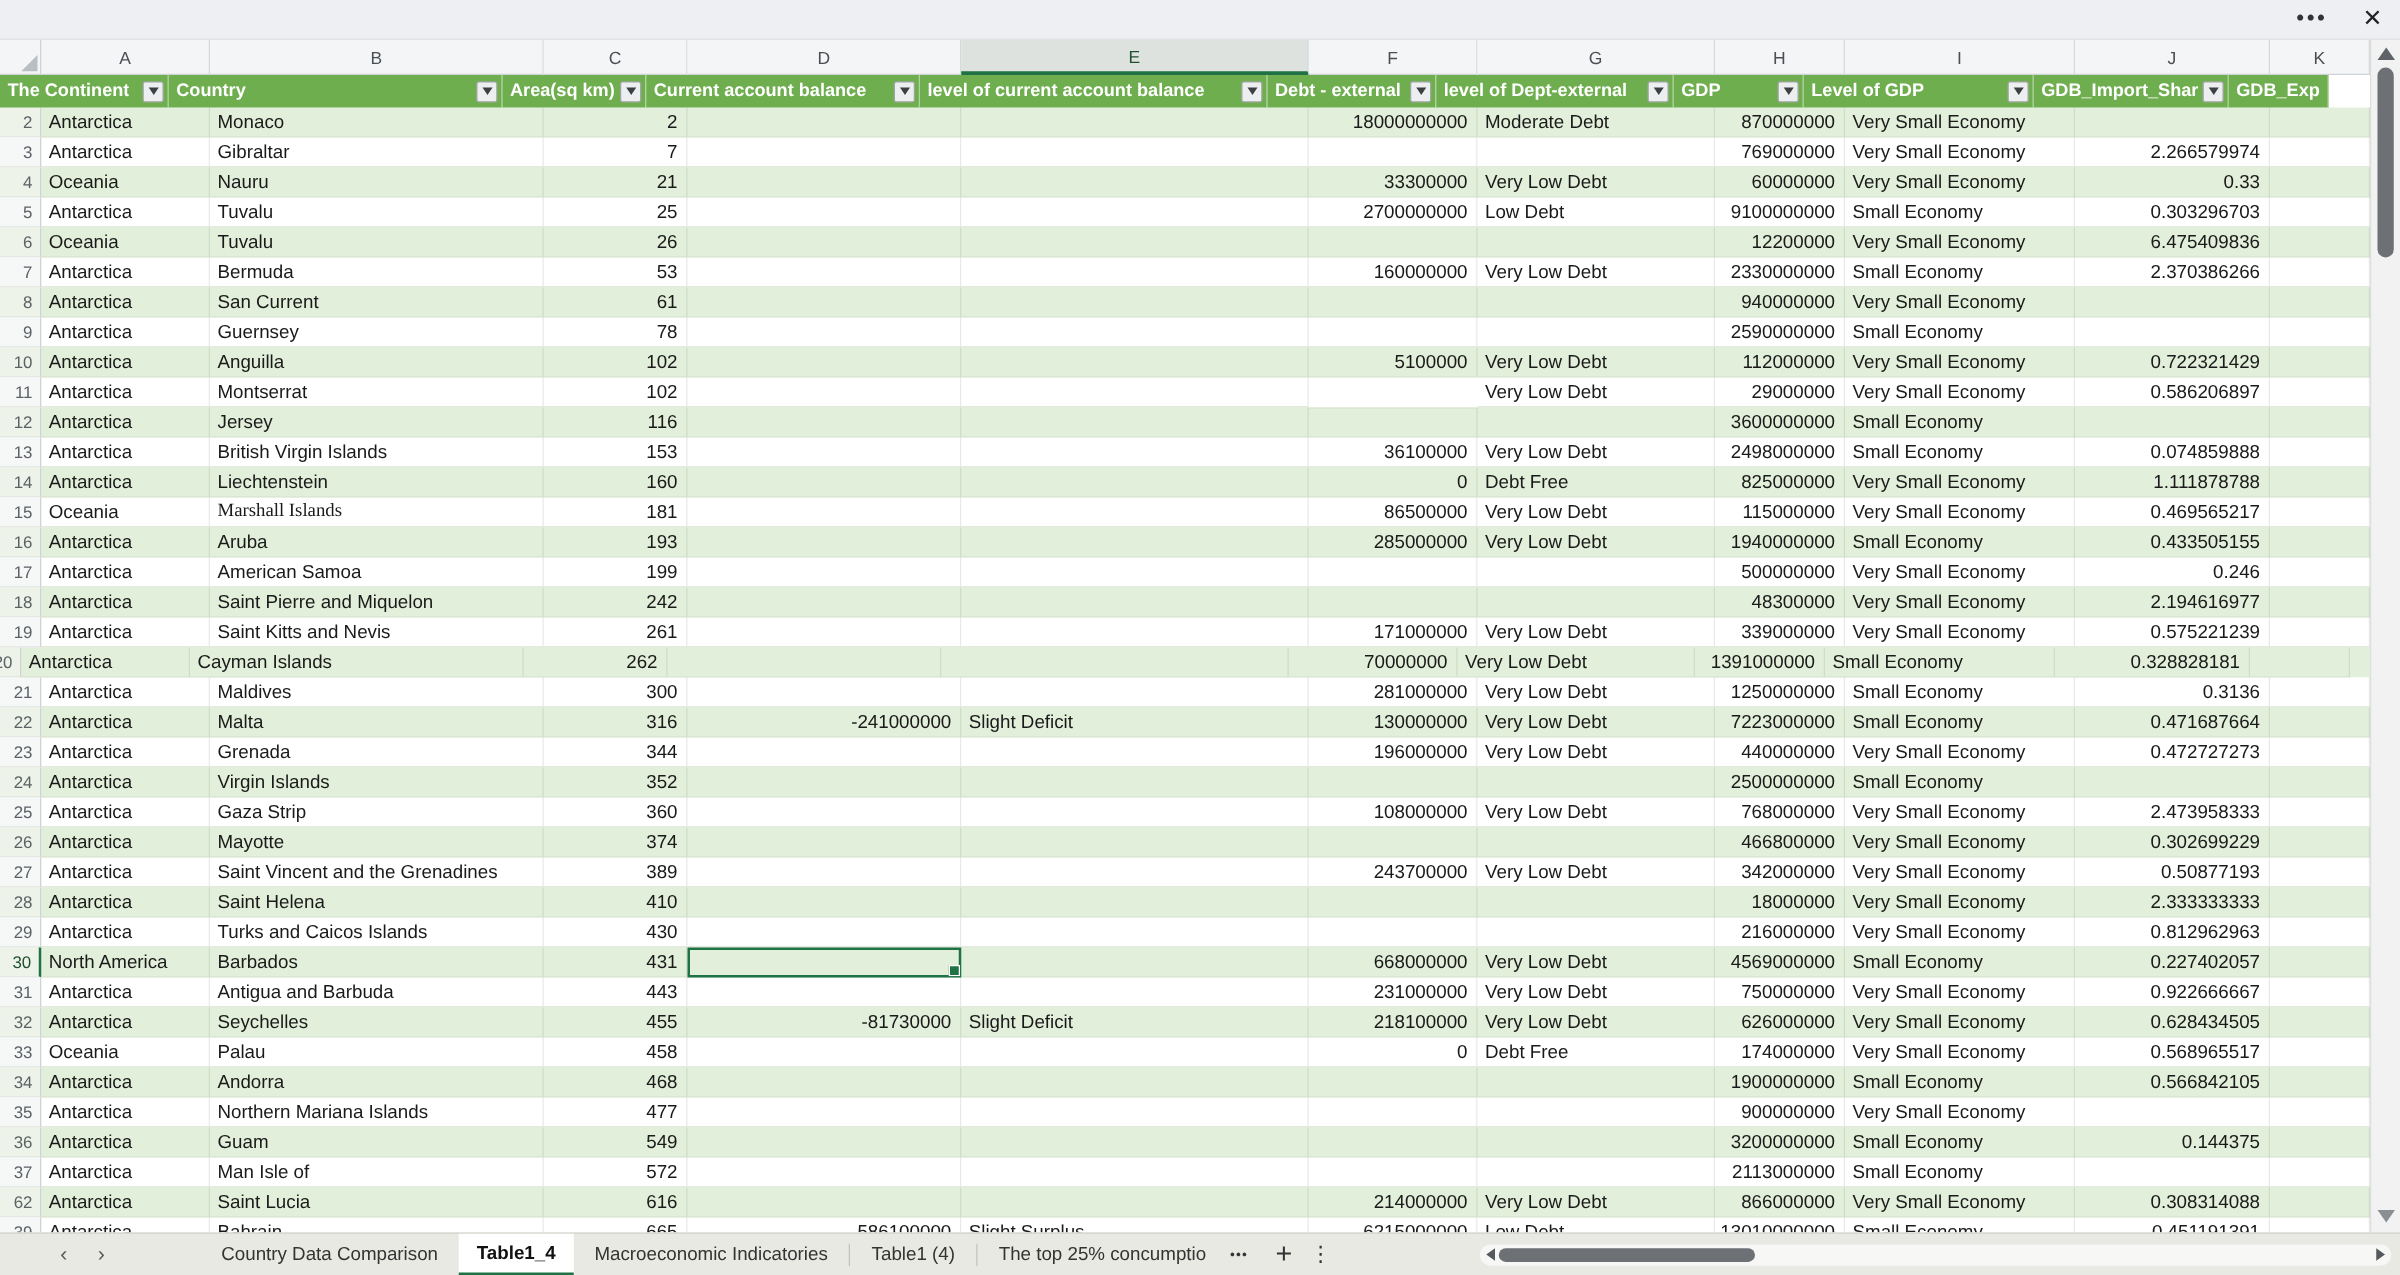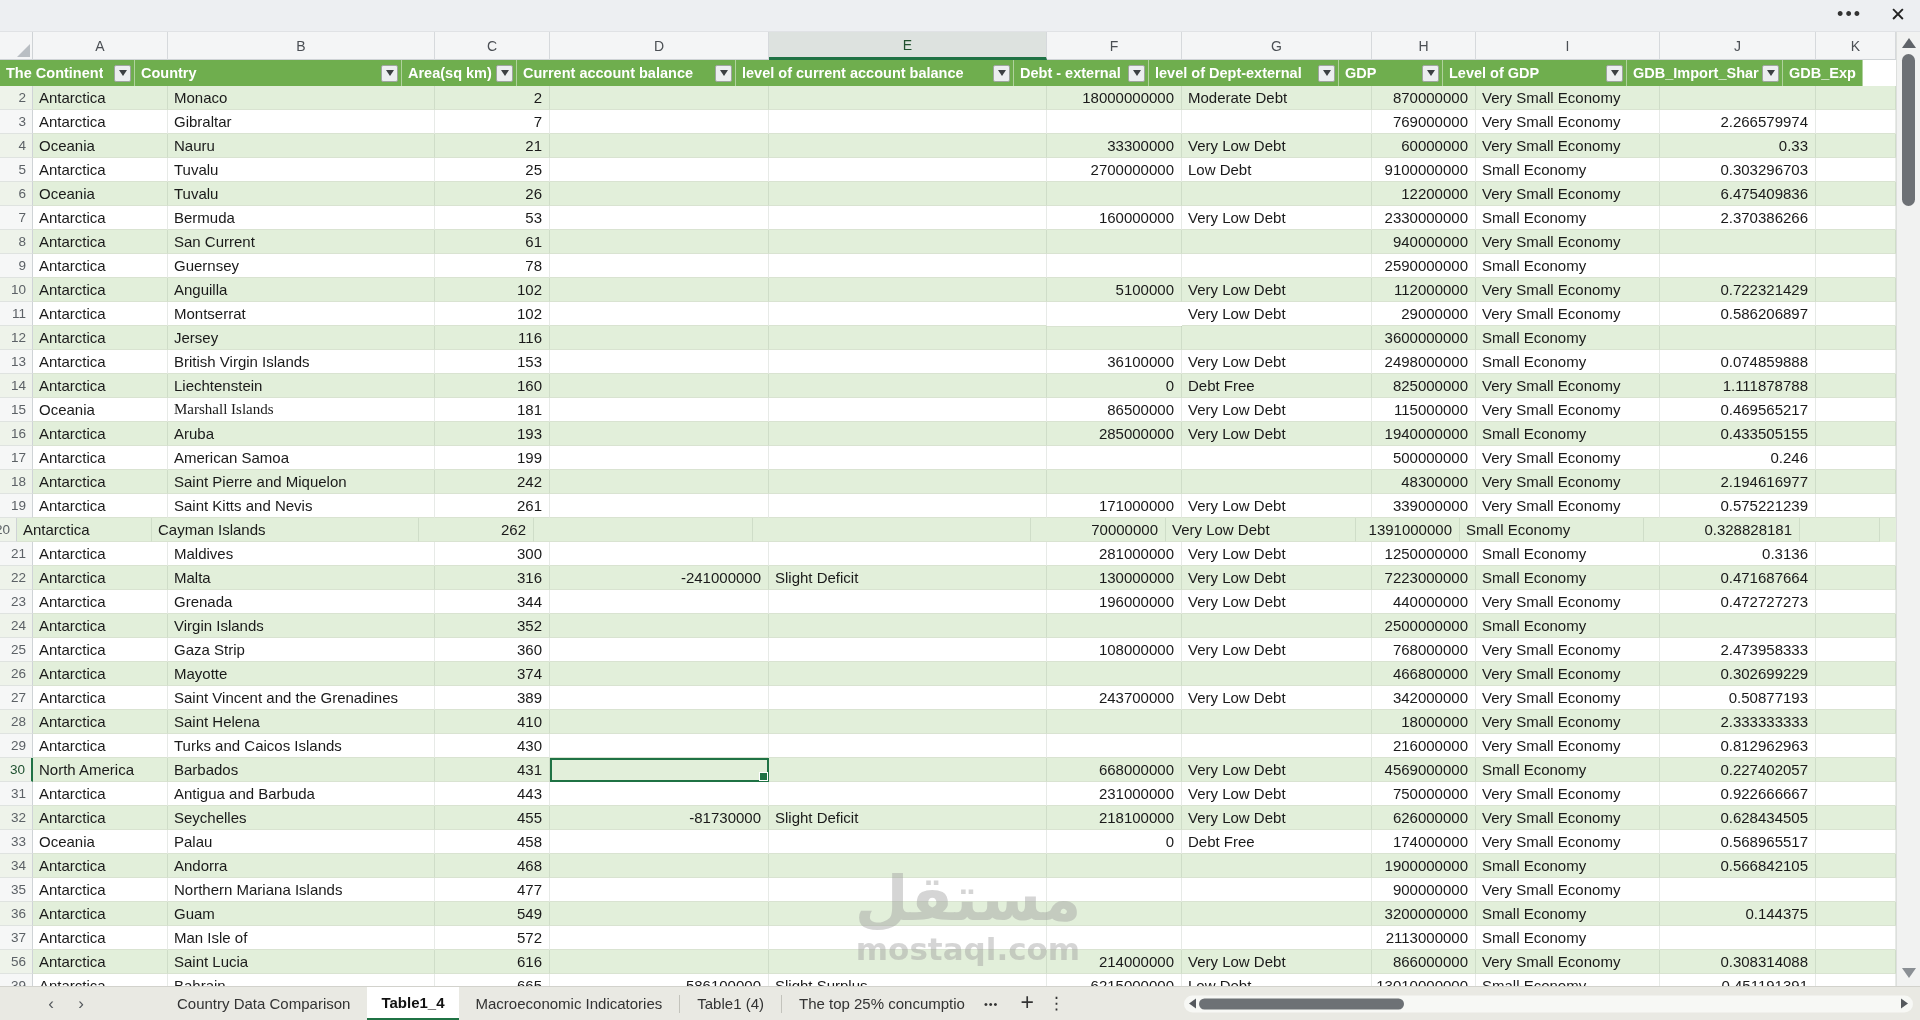--- a/index.html
+++ b/index.html
@@ -677,21 +677,21 @@
           <div class="cell r" style="width: 219px;"></div>
           <div class="cell l" style="width: 278px;"></div>
           <div class="cell r" style="width: 135px;"></div>
           <div class="cell l" style="width: 190px;"></div>
           <div class="cell r" style="width: 104px;">2113000000</div>
           <div class="cell l" style="width: 184px;">Small Economy</div>
           <div class="cell r" style="width: 156px;"></div>
           <div class="cell l" style="width: 80px;"></div>
         </div>
         <div class="row band">
-          <div class="rh" style="width: 33px;">56</div>
+          <div class="rh" style="width: 33px;">62</div>
           <div class="cell l" style="width: 135px;">Antarctica</div>
           <div class="cell l" style="width: 267px;">Saint Lucia</div>
           <div class="cell r" style="width: 115px;">616</div>
           <div class="cell r" style="width: 219px;"></div>
           <div class="cell l" style="width: 278px;"></div>
           <div class="cell r" style="width: 135px;">214000000</div>
           <div class="cell l" style="width: 190px;">Very Low Debt</div>
           <div class="cell r" style="width: 104px;">866000000</div>
           <div class="cell l" style="width: 184px;">Very Small Economy</div>
           <div class="cell r" style="width: 156px;">0.308314088</div>
@@ -733,18 +733,14 @@
     <span class="tab-ellipsis">•••</span>
     <span class="addsheet">+</span>
     <span class="kebab">⋮</span>
     <div class="hscroll">
       <div class="hs-left"></div>
       <div class="hs-thumb"></div>
       <div class="hs-right"></div>
     </div>
   </div>
 
-  <div class="watermark">
-    <div class="wm-ar">مستقل</div>
-    <div class="wm-en">mostaql.com</div>
-  </div>
 
 </div>
 
 </body></html>

